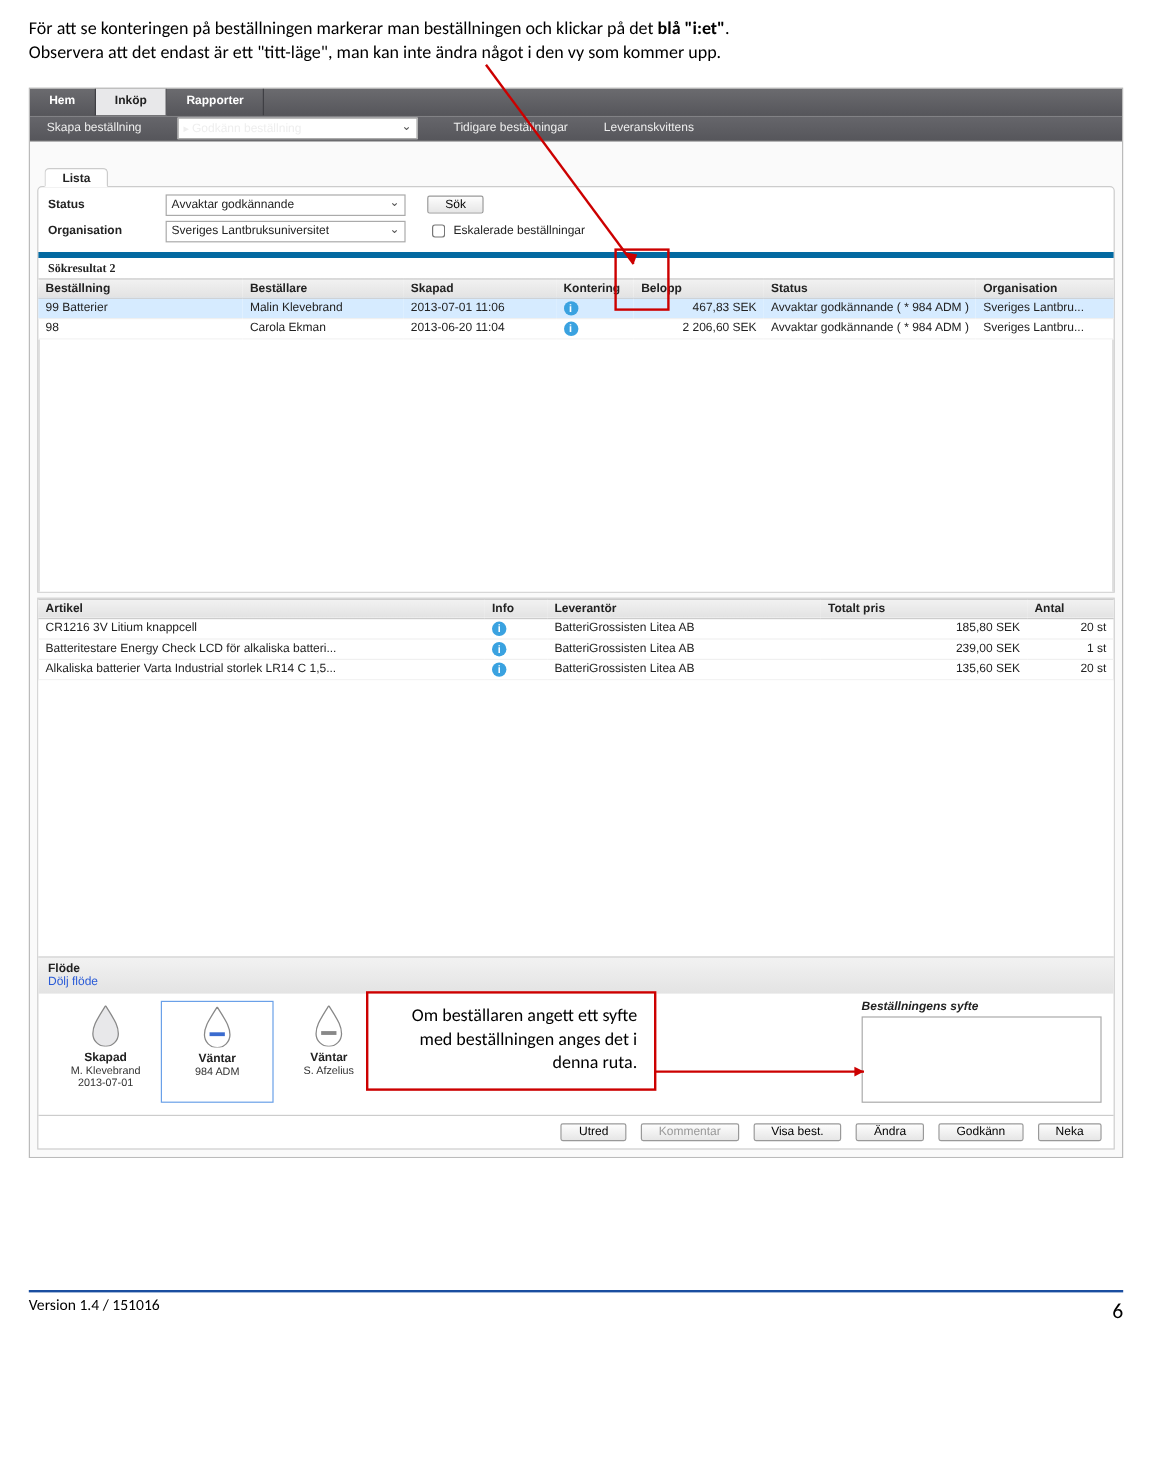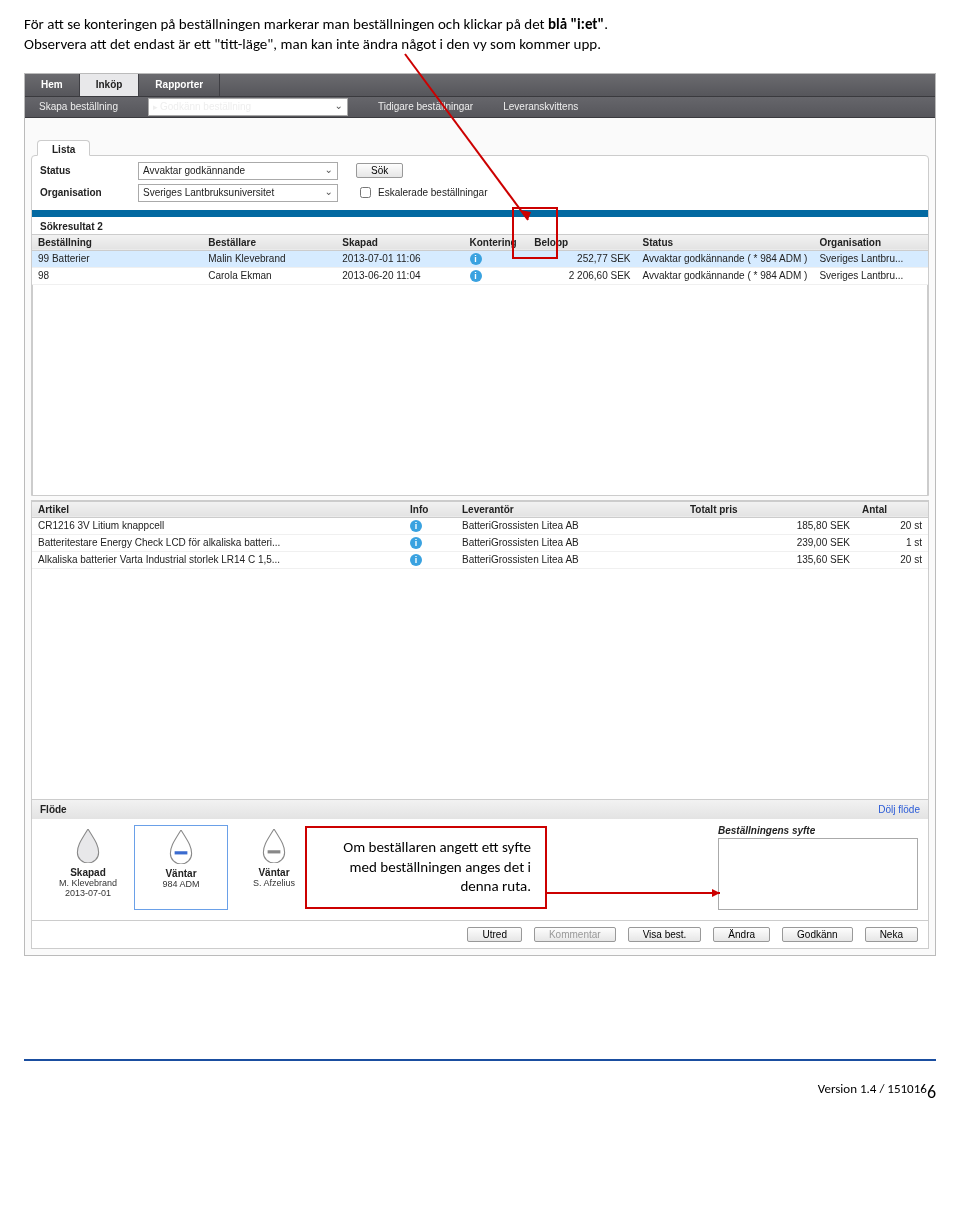--- a/index.html
+++ b/index.html
@@ -123,21 +123,22 @@
     border-radius: 2px;
     cursor: pointer;
   }
   .chk { display: flex; align-items: center; gap: 4px; }
   .chk input { width: 11px; height: 11px; }
 
   
   .sr-head {
     font-weight: 700;
     padding: 4px 8px 2px 8px;
-    border-top: 7px solid #0369a1;
+    border-top: 5px solid #0369a1;
+    font-family: Liberation Serif, serif;
   }
   table.grid {
     width: 100%;
     border-collapse: collapse;
     font-size: 10px;
   }
   table.grid th {
     text-align: left;
     font-weight: 700;
     background: linear-gradient(#f2f2f2,#e3e3e3);
@@ -169,20 +170,21 @@
 
   
   .panel2 { border:1px solid #ccc; background:#fff; margin-top: 4px;}
   .spacer-mid { height: 230px; background:#fff; }
 
   
   .flow-head {
     display:flex; justify-content: space-between; padding: 4px 8px; font-weight:700;
     border-top:1px solid #ccc;
     background: linear-gradient(#f2f2f2,#e3e3e3);
+    flex-direction: column;
   }
   .flow-head .link { color:#2a5bd7; font-weight: normal; cursor:pointer; }
   .flow-body { display:flex; padding: 6px 10px 10px 10px; gap: 0; }
   .flow-col {
     width: 80px;
     text-align: center;
     padding: 4px 6px;
   }
   .flow-col.boxed { border:1px solid #6aa0e8; }
   .drop {
@@ -226,22 +228,22 @@
     line-height: 1.3;
     width: 210px;
     text-align: right;
   }
 
   
   .footer {
     position: absolute;
     left: 24px; right: 24px; bottom: 18px;
     border-top: 2px solid #1a4ea0;
-    padding-top: 20px;
-    display:flex; justify-content: flex-end;
+    padding-top: 4px;
+    display:flex; justify-content: space-between;
     font-size: 13px;
   }
   .footer .pn { font-size: 18px; }
 </style>
 </head>
 <body>
 
 <div class="page">
 
   <p class="intro">
@@ -289,21 +291,21 @@
               <th>Status</th>
               <th style="width:110px">Organisation</th>
             </tr>
           </thead>
           <tbody>
             <tr class="selrow">
               <td>99 Batterier</td>
               <td>Malin Klevebrand</td>
               <td>2013-07-01 11:06</td>
               <td><span class="info-icon">i</span></td>
-              <td class="amount">252,77 SEK</td>
+              <td class="amount">467,83 SEK</td>
               <td>Avvaktar godkännande  ( * 984 ADM )</td>
               <td>Sveriges Lantbru...</td>
             </tr>
             <tr>
               <td>98</td>
               <td>Carola Ekman</td>
               <td>2013-06-20 11:04</td>
               <td><span class="info-icon">i</span></td>
               <td class="amount">2 206,60 SEK</td>
               <td>Avvaktar godkännande  ( * 984 ADM )</td>

